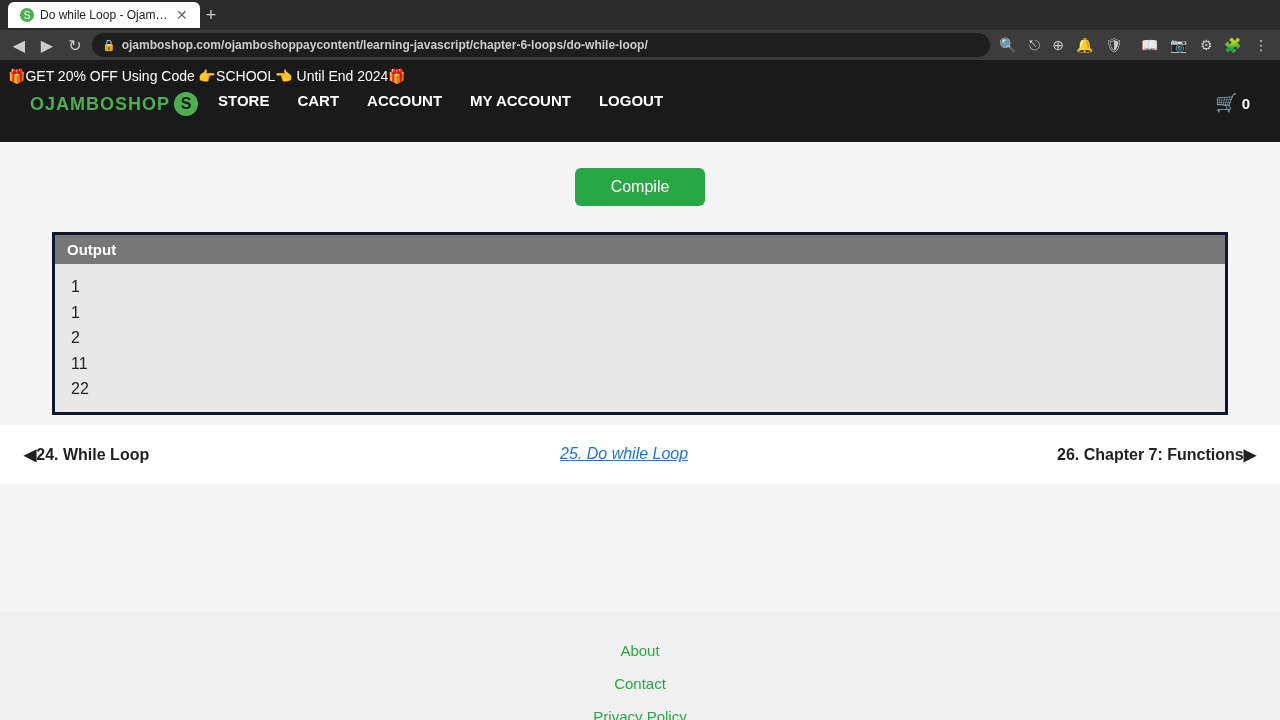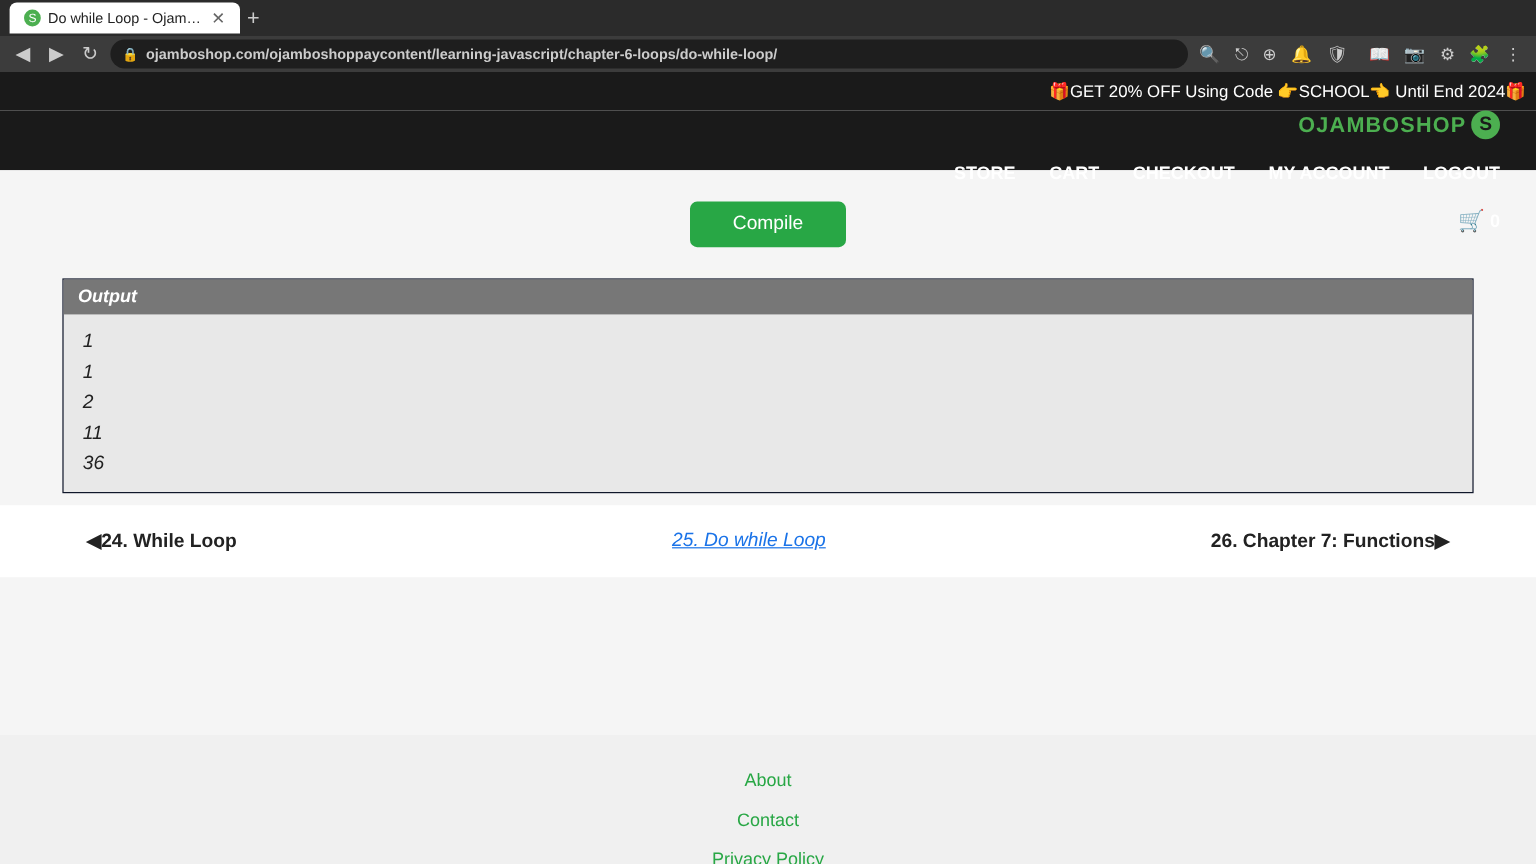--- a/index.html
+++ b/index.html
@@ -69,34 +69,33 @@
     }
     .address-bar .lock-icon { color: #aaa; font-size: 11px; }
     .address-url { color: #ccc; font-size: 12px; font-weight: bold; }
     .nav-icons { display: flex; gap: 4px; align-items: center; }
     .nav-icon-btn { background: none; border: none; color: #ccc; font-size: 14px; cursor: pointer; padding: 2px 4px; }
 
     
     .promo-banner {
       background: #1a1a1a;
       color: #fff;
-      text-align: right;
+      text-align: left;
       padding: 8px;
       font-size: 14px;
     }
 
     
     .main-nav {
       background: #1a1a1a;
       display: flex;
-      align-items: flex-end;
+      align-items: flex-start;
       padding: 0 30px;
       height: 50px;
       gap: 20px;
-      flex-direction: column;
     }
     .nav-logo {
       display: flex; align-items: center; gap: 4px;
       text-decoration: none;
     }
     .nav-logo-text {
       color: #4caf50;
       font-weight: bold;
       font-size: 18px;
       letter-spacing: 1px;
@@ -152,22 +151,21 @@
       font-size: 16px;
       cursor: pointer;
       margin: 6px 0;
       width: 130px;
     }
 
     
     .output-section {
       background: #e8e8e8;
       margin: 10px 52px;
-      border: 1px solid #0f172a;
-      font-style: italic;
+      border: 3px solid #0f172a;
     }
     .output-header {
       background: #777;
       color: #fff;
       padding: 6px 12px;
       font-size: 15px;
       font-weight: 600;
     }
     .output-body {
       padding: 10px 16px;
@@ -176,21 +174,21 @@
       line-height: 1.6;
       min-height: 100px;
     }
     .output-line { display: block; }
 
     
     .page-nav {
       display: flex;
       justify-content: space-between;
       align-items: center;
-      padding: 20px 72px;
+      padding: 20px 24px;
       background: #fff;
     }
     .page-nav-left { color: #222; font-size: 16px; font-weight: 600; cursor: pointer; text-decoration: none; }
     .page-nav-center { color: #1a73e8; font-size: 16px; font-style: italic; text-decoration: underline; cursor: pointer; margin-left: 42px; }
     .page-nav-right { color: #222; font-size: 16px; font-weight: 600; cursor: pointer; text-decoration: none; text-align: center; }
 
     
     .footer {
       background: #f0f0f0;
       padding: 30px 0 20px 0;
@@ -248,21 +246,21 @@
 </div>
 
 <nav class="main-nav">
   <a class="nav-logo">
     <span class="nav-logo-text">OJAMBOSHOP</span>
     <span class="nav-logo-s">S</span>
   </a>
   <div class="nav-links">
     <a class="nav-link">STORE</a>
     <a class="nav-link">CART</a>
-    <a class="nav-link">CHECKOUT</a>
+    <a class="nav-link">ACCOUNT</a>
     <a class="nav-link">MY ACCOUNT</a>
     <a class="nav-link">LOGOUT</a>
   </div>
   <div class="nav-cart">
     <span class="cart-icon">🛒</span>
     <span class="cart-count">0</span>
   </div>
 </nav>
 
 <div class="main-content">
@@ -270,21 +268,21 @@
     <button class="btn-compile">Compile</button>
   </div>
 
   <div class="output-section">
     <div class="output-header">Output</div>
     <div class="output-body" id="output-body">
     <span class="output-line">1</span>
         <span class="output-line">1</span>
         <span class="output-line">2</span>
         <span class="output-line">11</span>
-        <span class="output-line">36</span>
+        <span class="output-line">22</span>
       </div>
   </div>
 
   <div class="page-nav">
     <a class="page-nav-left">◀24. While Loop</a>
     <a class="page-nav-center">25. Do while Loop</a>
     <a class="page-nav-right">26. Chapter 7: Functions▶</a>
   </div>
 </div>
 

